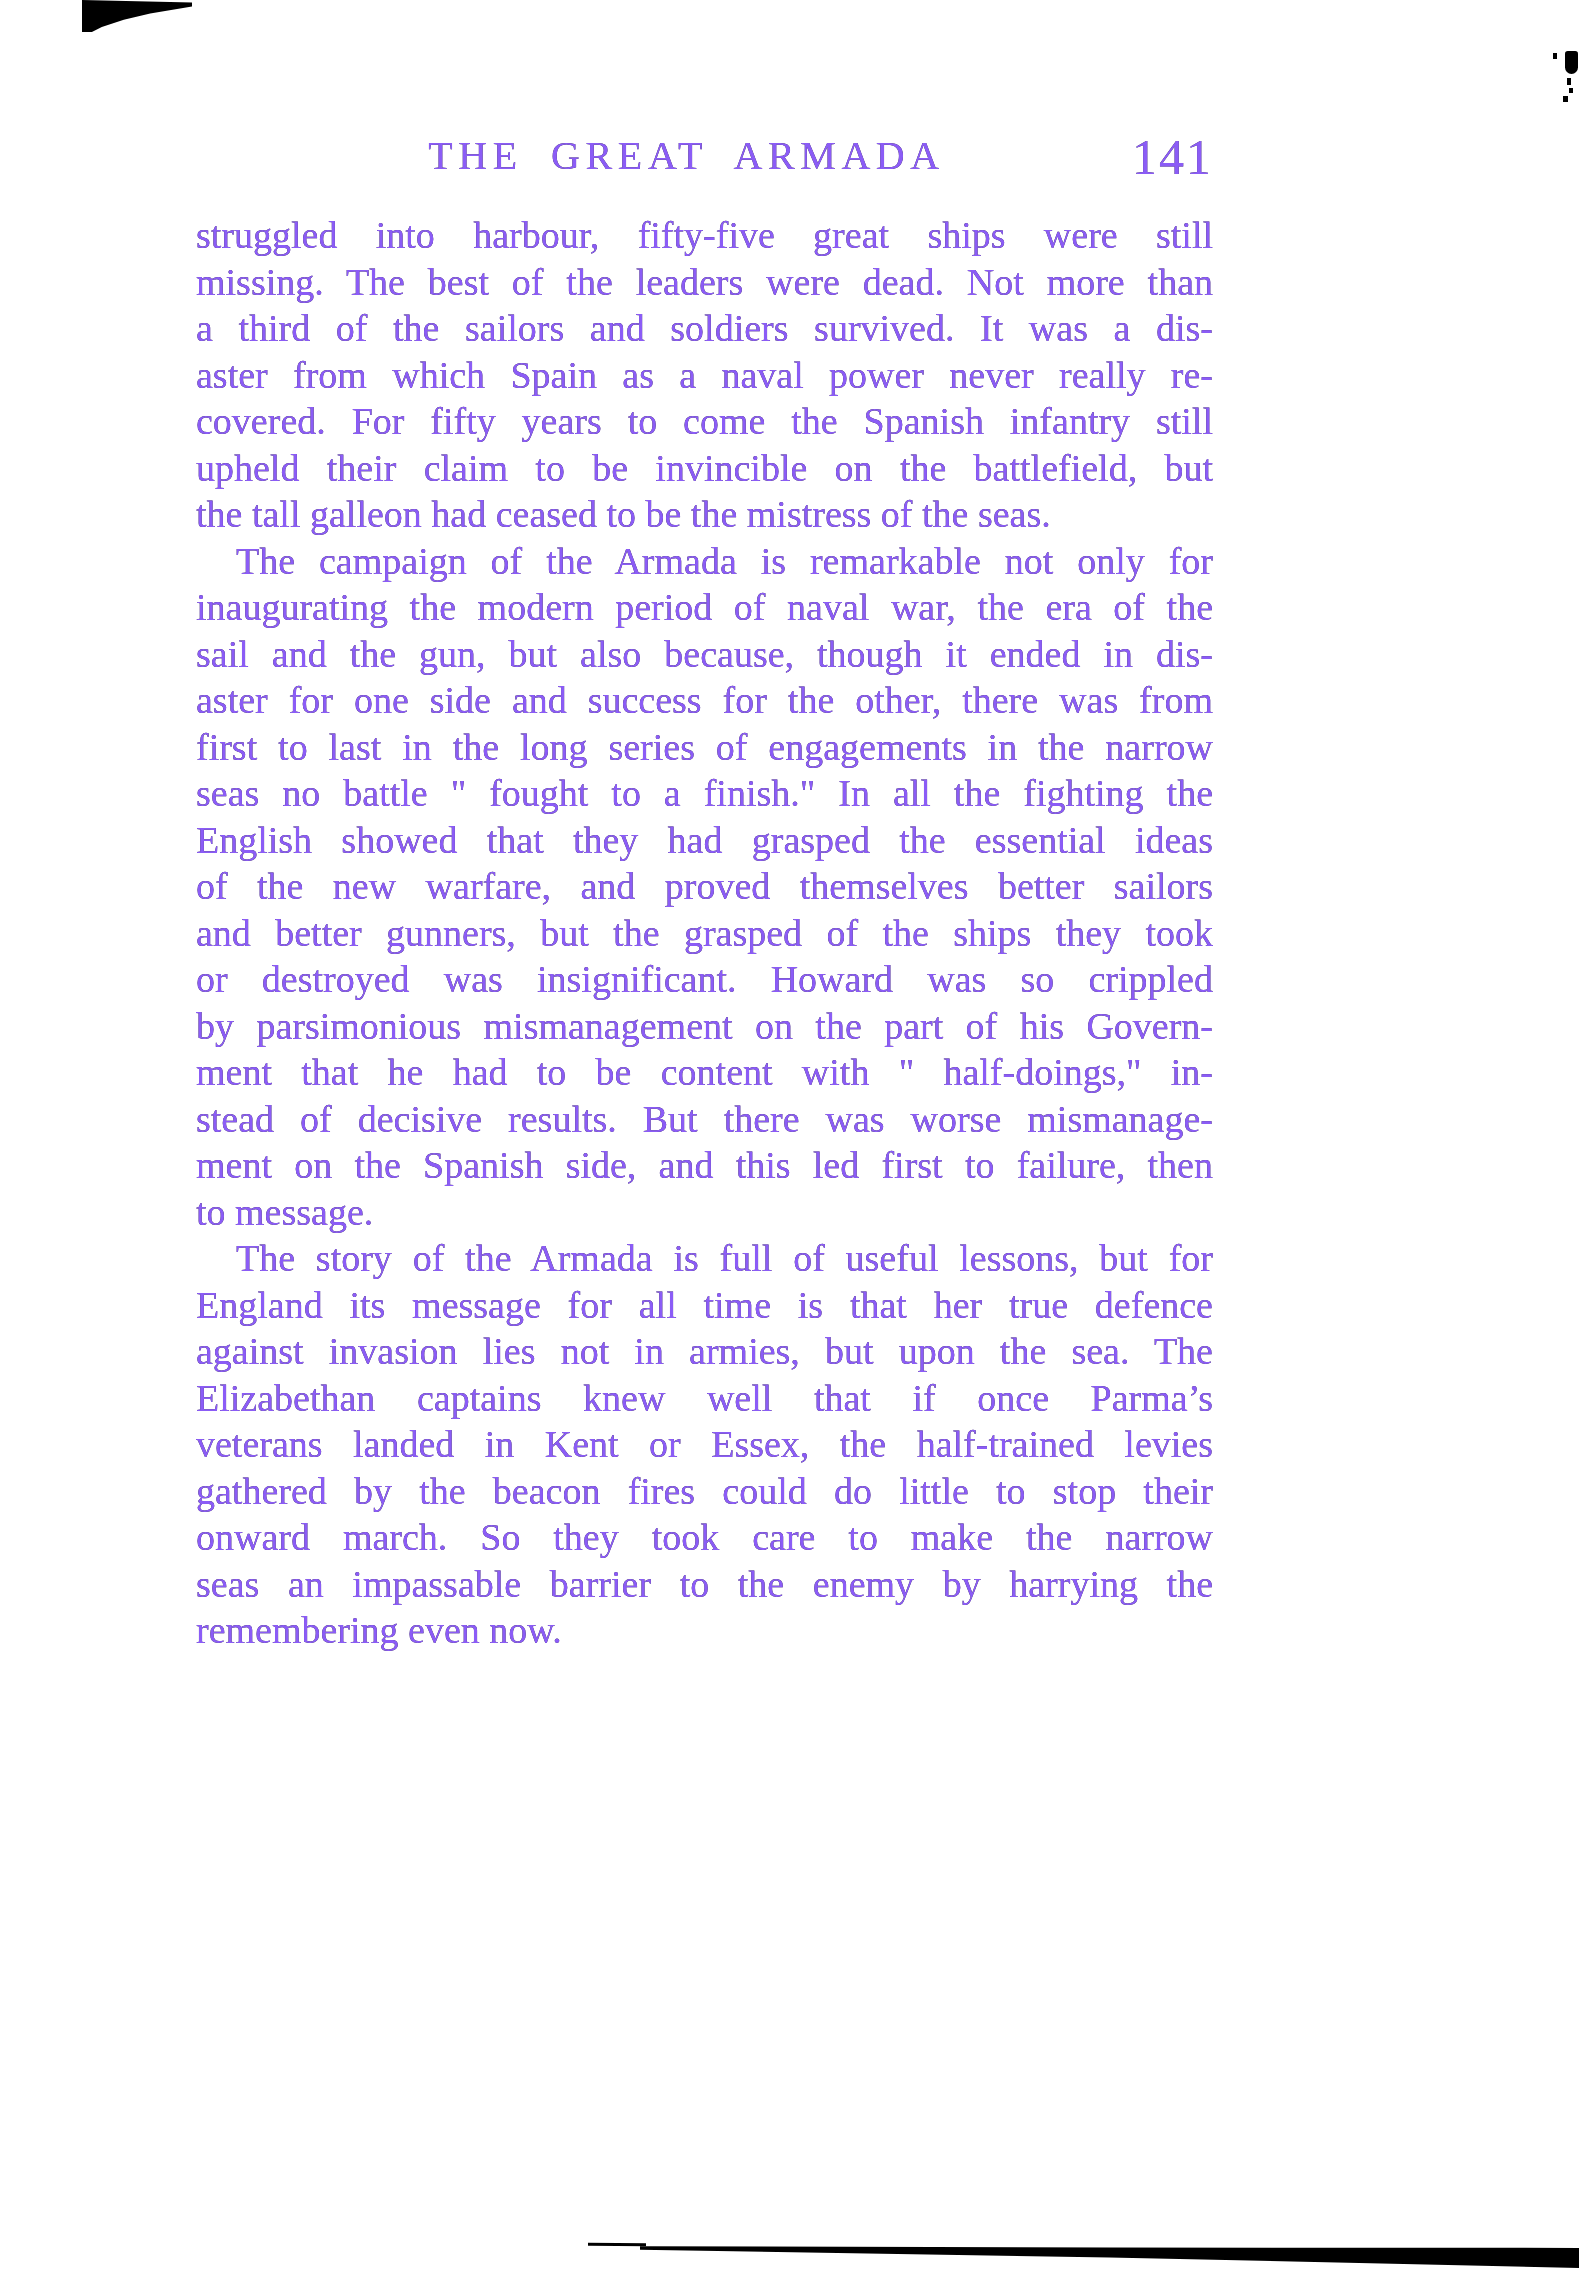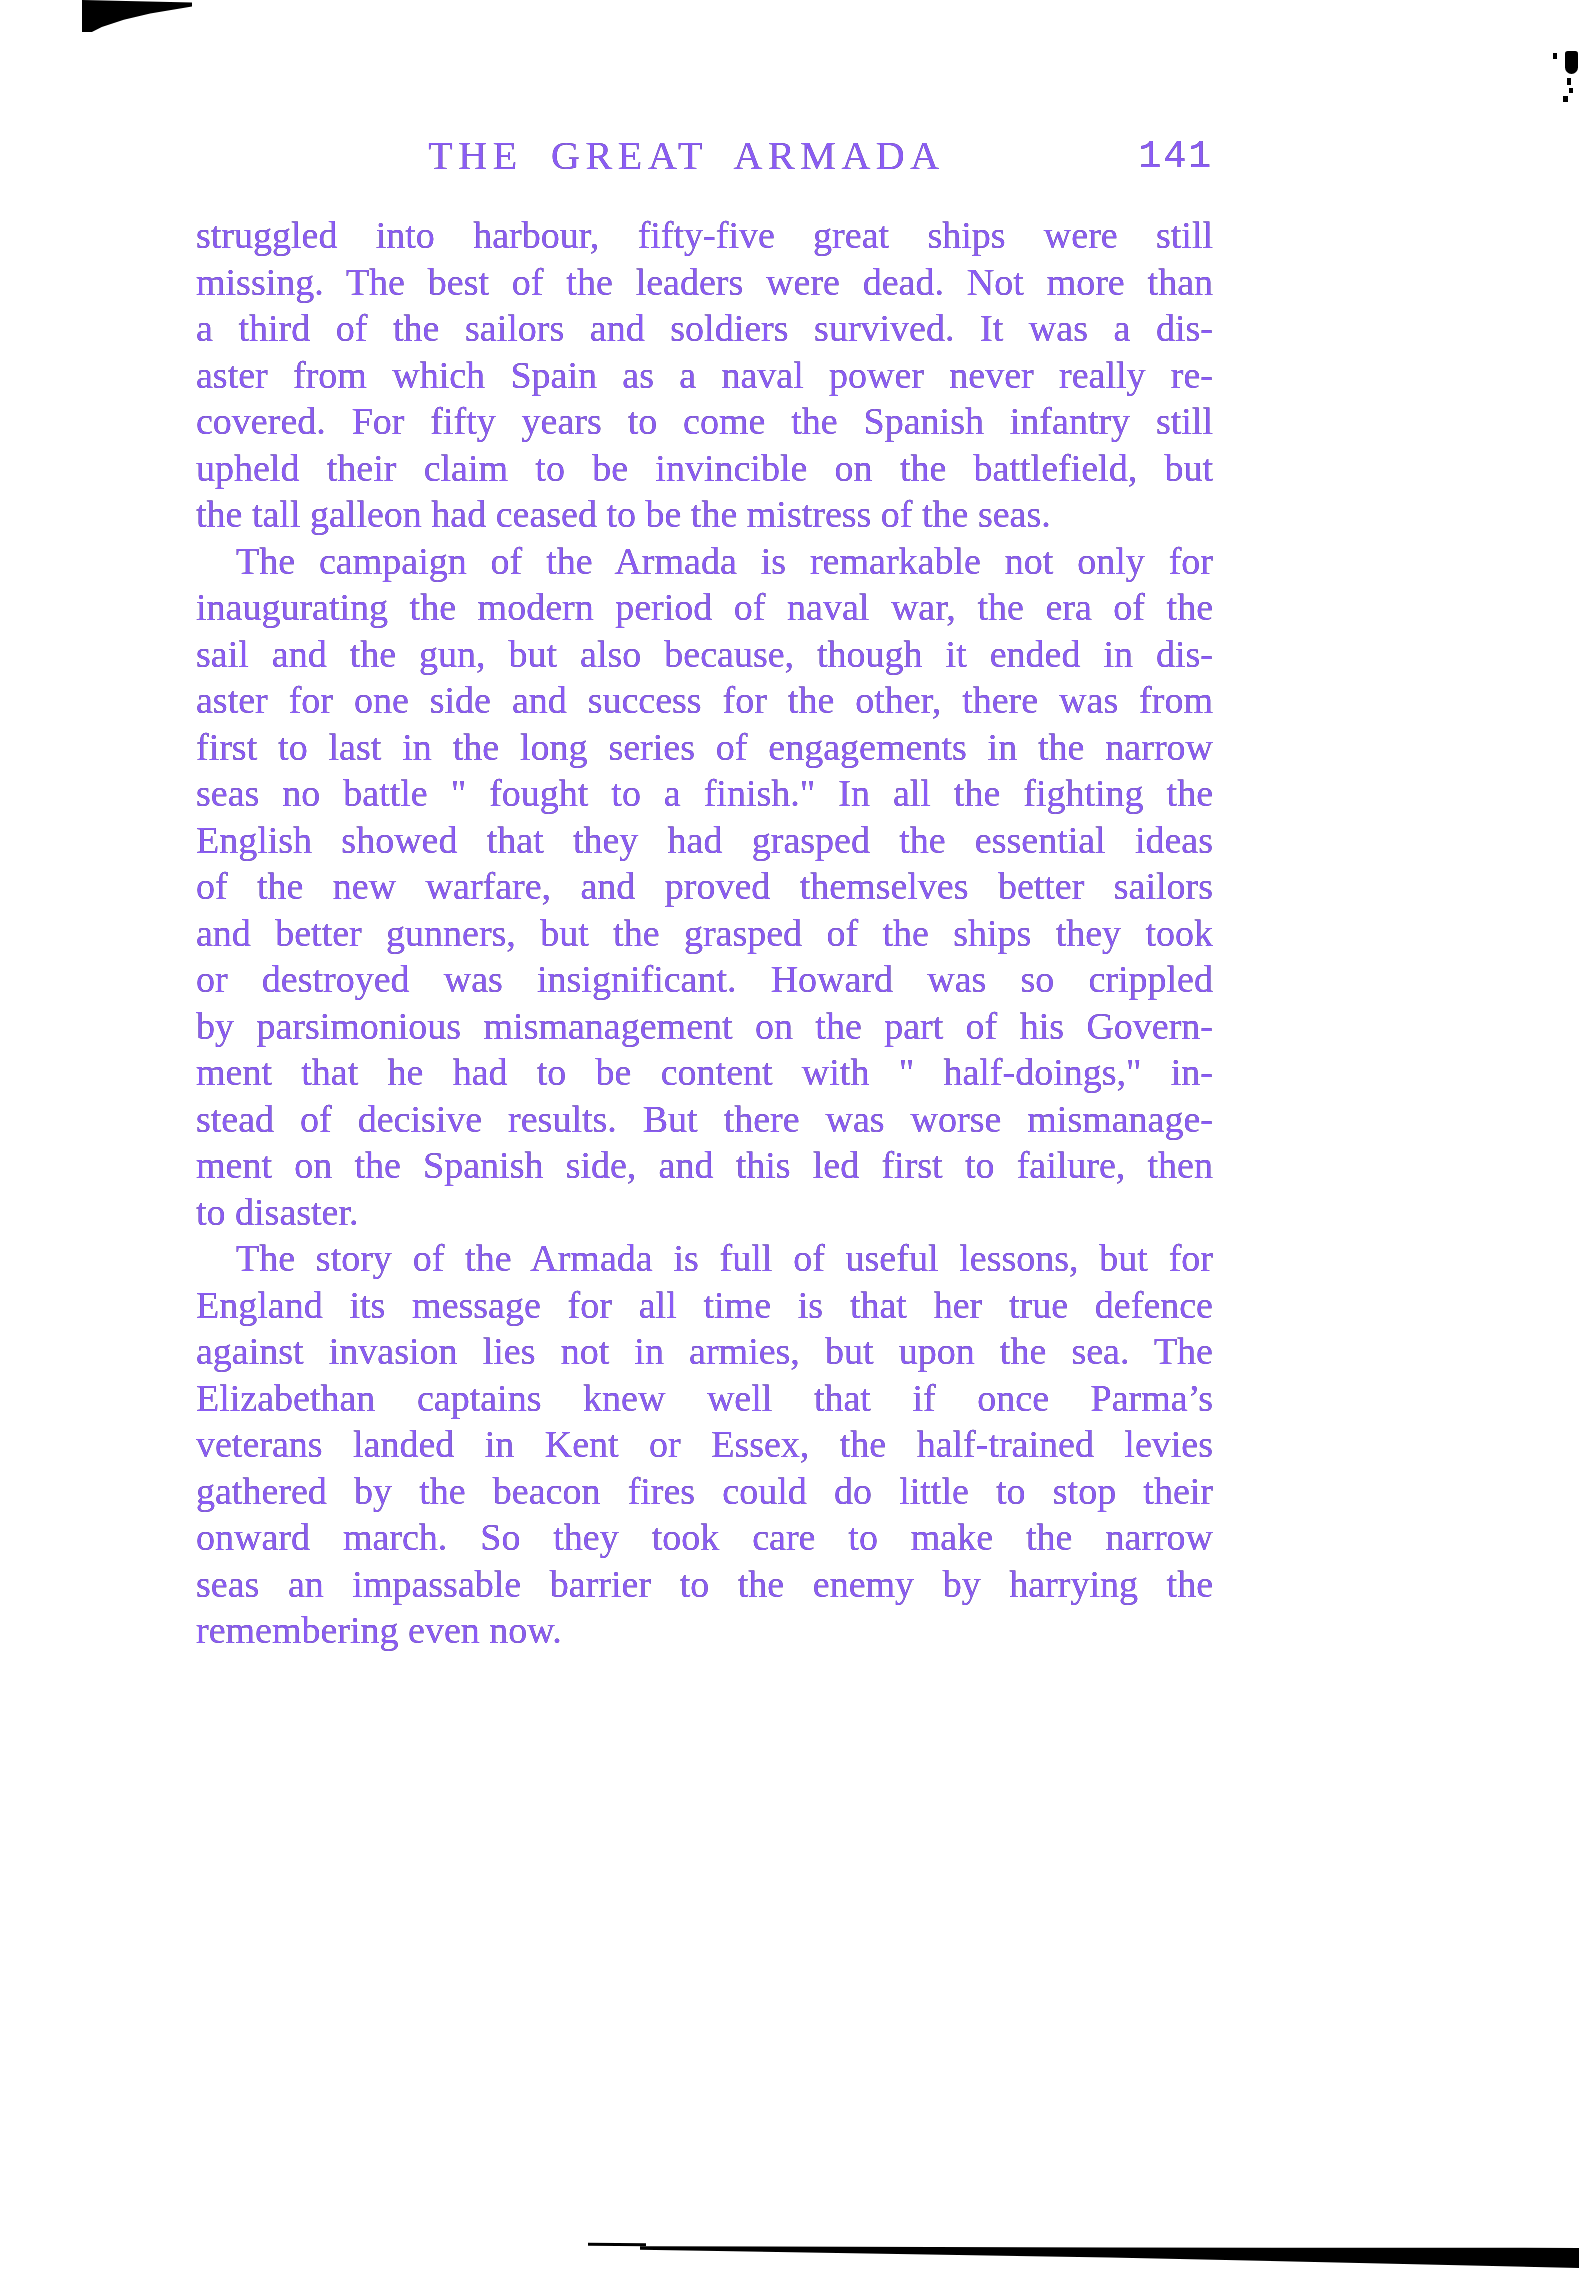--- a/index.html
+++ b/index.html
@@ -16,23 +16,22 @@
     position:absolute;left:160px;top:131px;width:1053px;height:52px;
   }
   .header .title{
     display:block;text-align:center;
     font-size:40px;line-height:50px;
     letter-spacing:0.14em;word-spacing:0.32em;
     text-shadow:0 0 0.6px rgba(0,0,0,0.85);
   }
   .header .pagenum{
     position:absolute;right:0;top:6px;
-    font-size:38px;line-height:40px;letter-spacing:2px;
+    font-size:50px;line-height:40px;letter-spacing:2px;
     text-shadow:0 0 0.6px rgba(0,0,0,0.85);
-    font-family:Liberation Mono, monospace;
   }
   
   .body{
     position:absolute;left:160px;top:212px;width:1053px;
     font-size:38px;line-height:46.5px;
     text-shadow:0 0 0.6px rgba(0,0,0,0.85);
   }
   .line{
     text-align:justify;
     -moz-text-align-last:justify;
@@ -108,21 +107,21 @@
         <div class="line">first to last in the long series of engagements in the narrow</div>
         <div class="line">seas no battle " fought to a finish." In all the fighting the</div>
         <div class="line">English showed that they had grasped the essential ideas</div>
         <div class="line">of the new warfare, and proved themselves better sailors</div>
         <div class="line">and better gunners, but the grasped of the ships they took</div>
         <div class="line">or destroyed was insignificant. Howard was so crippled</div>
         <div class="line">by parsimonious mismanagement on the part of his Govern-</div>
         <div class="line">ment that he had to be content with " half-doings," in-</div>
         <div class="line">stead of decisive results. But there was worse mismanage-</div>
         <div class="line">ment on the Spanish side, and this led first to failure, then</div>
-        <div class="line last">to disaster.</div>
+        <div class="line last">to message.</div>
       </div>
       <div class="paragraph">
         <div class="line indent">The story of the Armada is full of useful lessons, but for</div>
         <div class="line">England its message for all time is that her true defence</div>
         <div class="line">against invasion lies not in armies, but upon the sea. The</div>
         <div class="line">Elizabethan captains knew well that if once Parma’s</div>
         <div class="line">veterans landed in Kent or Essex, the half-trained levies</div>
         <div class="line">gathered by the beacon fires could do little to stop their</div>
         <div class="line">onward march. So they took care to make the narrow</div>
         <div class="line">seas an impassable barrier to the enemy by harrying the</div>

